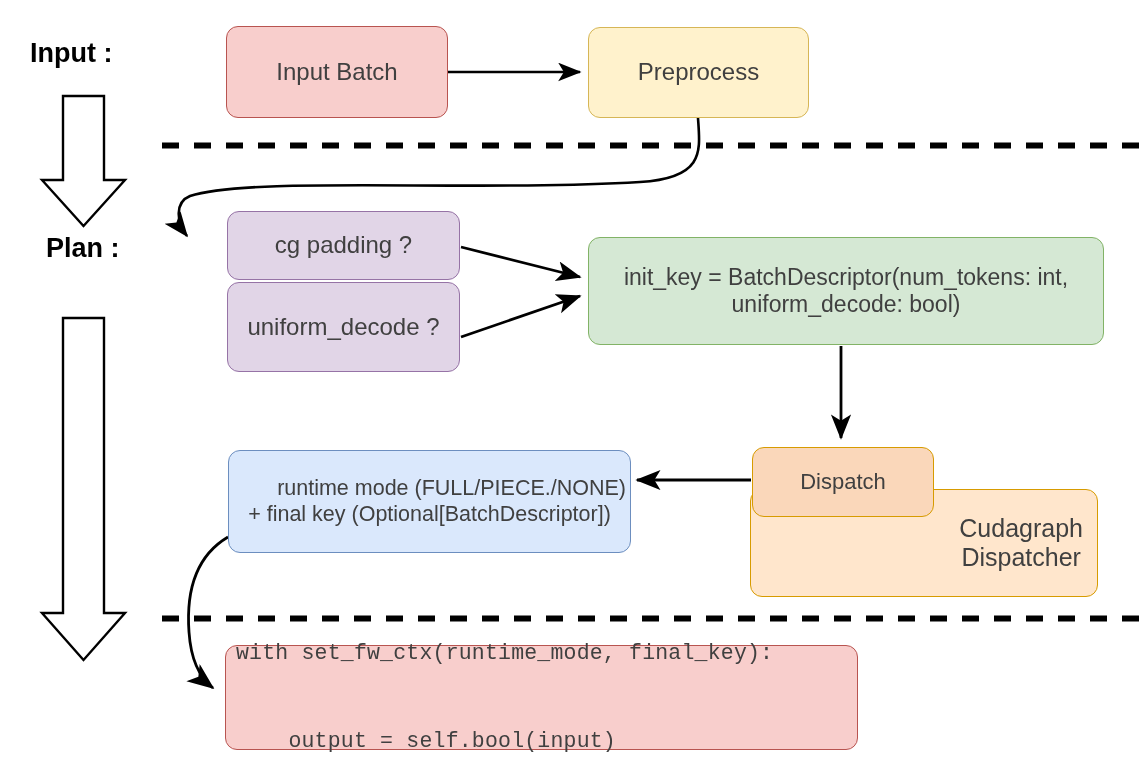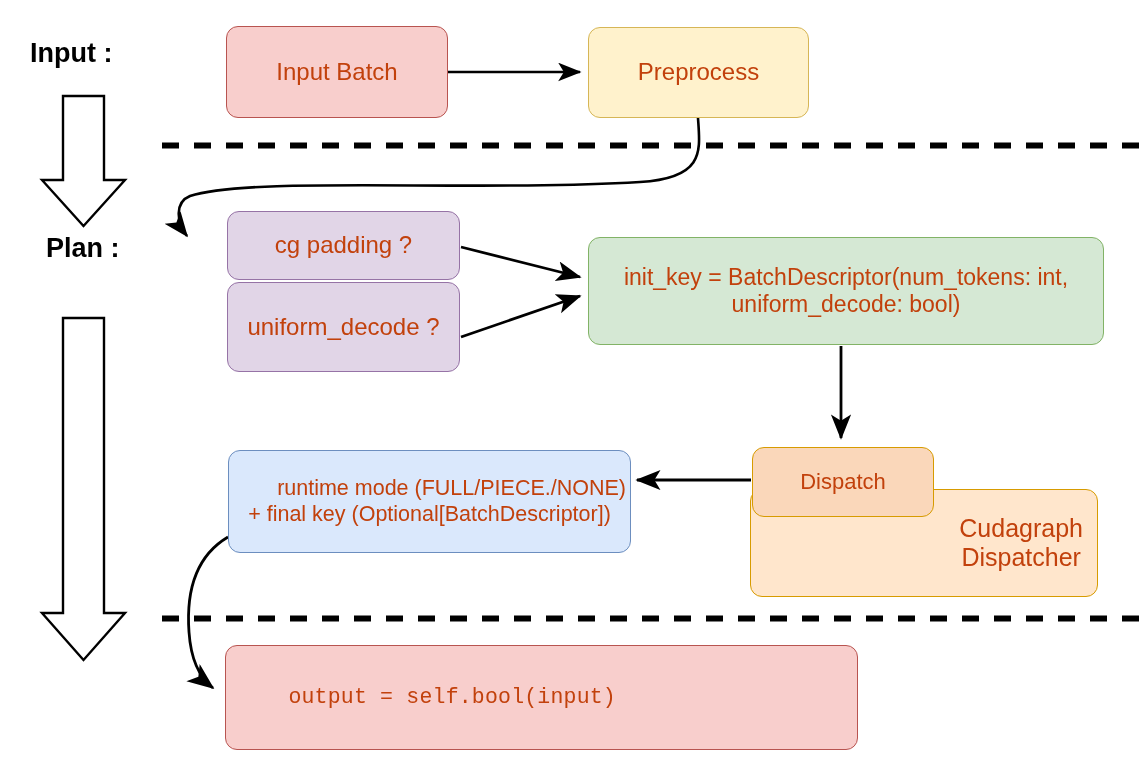--- a/index.html
+++ b/index.html
@@ -7,21 +7,21 @@
        font-family:"Liberation Sans",sans-serif;}
   #stage{position:absolute;left:0;top:0;width:1142px;height:770px;}
 
   .svg-layer{position:absolute;left:0;top:0;width:1142px;height:770px;pointer-events:none;}
 
   .stage-label{position:absolute;font-weight:bold;color:#000;
       font-family:"Liberation Sans",sans-serif;white-space:nowrap;}
 
   .node{position:absolute;box-sizing:border-box;border-radius:12px;
         display:flex;align-items:center;justify-content:center;
-        text-align:center;color:#c2410c;line-height:1.18;
+        text-align:center;color:#404040;line-height:1.18;
         font-family:"Liberation Sans",sans-serif;}
   .node span{display:block;width:100%;padding:0 6px;box-sizing:border-box;}
 
   .n-pink   {background:#f8cecc;border:1.6px solid #b85450;}
   .n-yellow2{background:#fff2cc;border:1.6px solid #d6b656;}
   .n-purple {background:#e1d5e7;border:1.6px solid #9673a6;}
   .n-green  {background:#d5e8d4;border:1.6px solid #82b366;}
   .n-orange {background:#ffe6cc;border:1.8px solid #d79b00;}
   .n-orange-dark{background:#fad7ba;border:1.8px solid #d79b00;}
   .n-blue   {background:#dae8fc;border:1.6px solid #6c8ebf;}
@@ -131,17 +131,18 @@
 
   <div class="node n-blue" style="left:228px;top:450px;width:403px;height:103px;font-size:21.5px;">
     <span style="padding:0 4px;">
       <span style="padding:0;text-align:right;">runtime mode (FULL/PIECE./NONE)</span>
       <span style="padding:0;">+ final key (Optional[BatchDescriptor])</span>
     </span>
   </div>
 
   <div class="node n-pink code" style="left:225px;top:645px;width:633px;height:105px;">
     <span>
+      <span style="padding:0;">with set_fw_ctx(runtime_mode, final_key):</span>
       <span style="padding:0;">    output = self.bool(input)</span>
     </span>
   </div>
 
 </div>
 
 </body></html>

